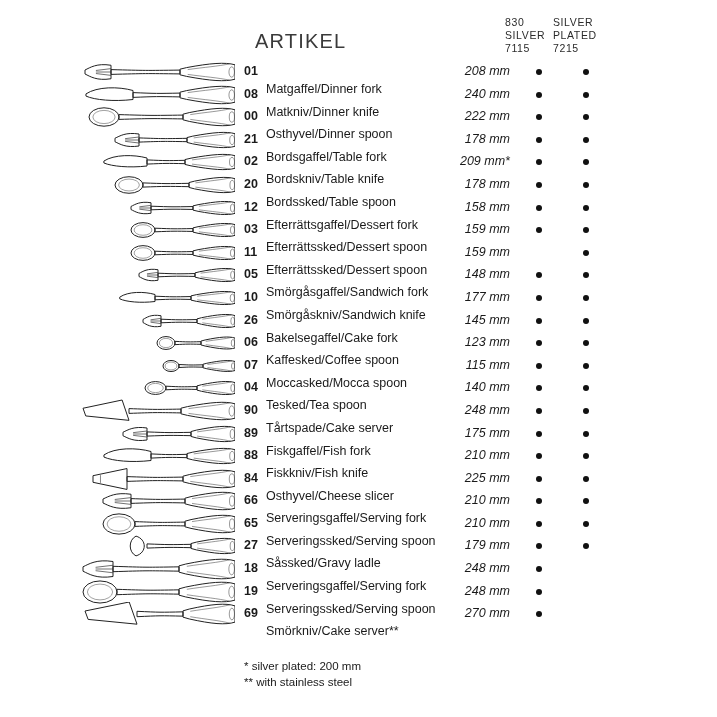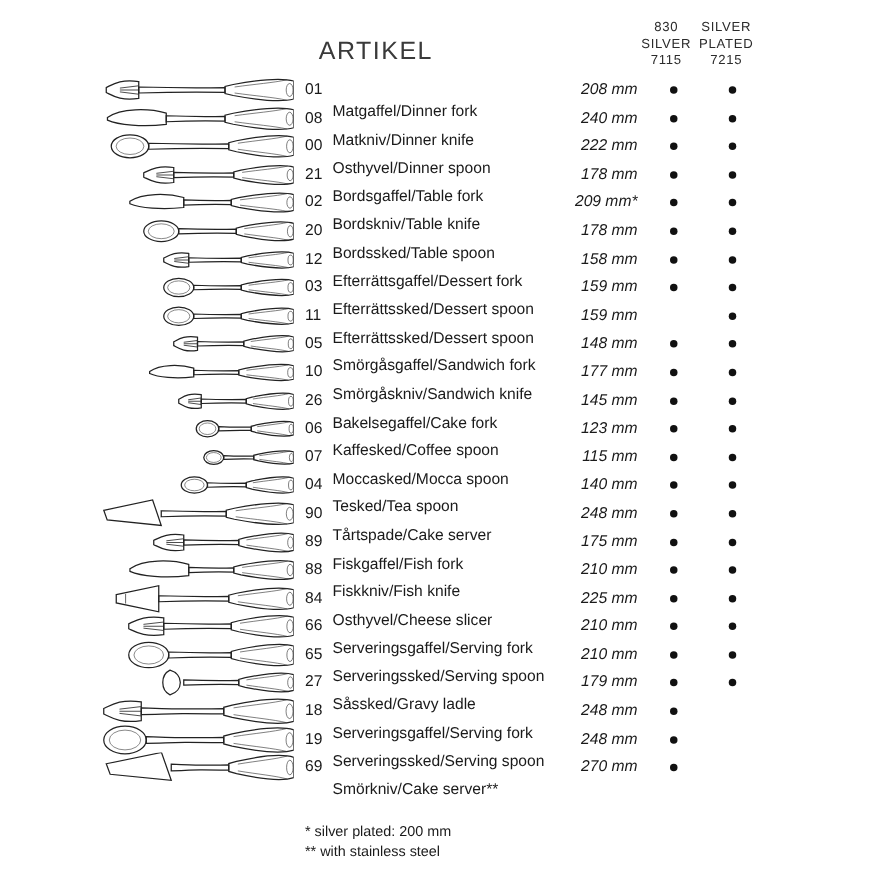--- a/index.html
+++ b/index.html
@@ -25,21 +25,21 @@
   .hdr-title {
     position: absolute;
     left: 255px;
     top: 30px;
     font-size: 20px;
     letter-spacing: 1.2px;
     color: #3a3a3a;
   }
   .col-head {
     position: absolute;
-    text-align: center;
+    text-align: left;
     font-size: 10.5px;
     line-height: 13px;
     letter-spacing: .6px;
     color: #2b2b2b;
   }
   .col-head.c830 { left: 505px; top: 16px; width: 56px; }
   .col-head.csp  { left: 553px; top: 16px; width: 56px; }
 
   
   .rows {
@@ -52,20 +52,21 @@
     position: relative;
     height: 22.6px;
   }
   .r-num {
     position: absolute;
     left: 244px;
     top: 2px;
     width: 20px;
     font-size: 12.5px;
     color: #1a1a1a;
+    font-weight: bold;
   }
   .r-name {
     position: absolute;
     left: 266px;
     top: 2px;
     font-size: 12.5px;
     color: #1a1a1a;
     white-space: nowrap;
     margin-top: 18px;
   }

